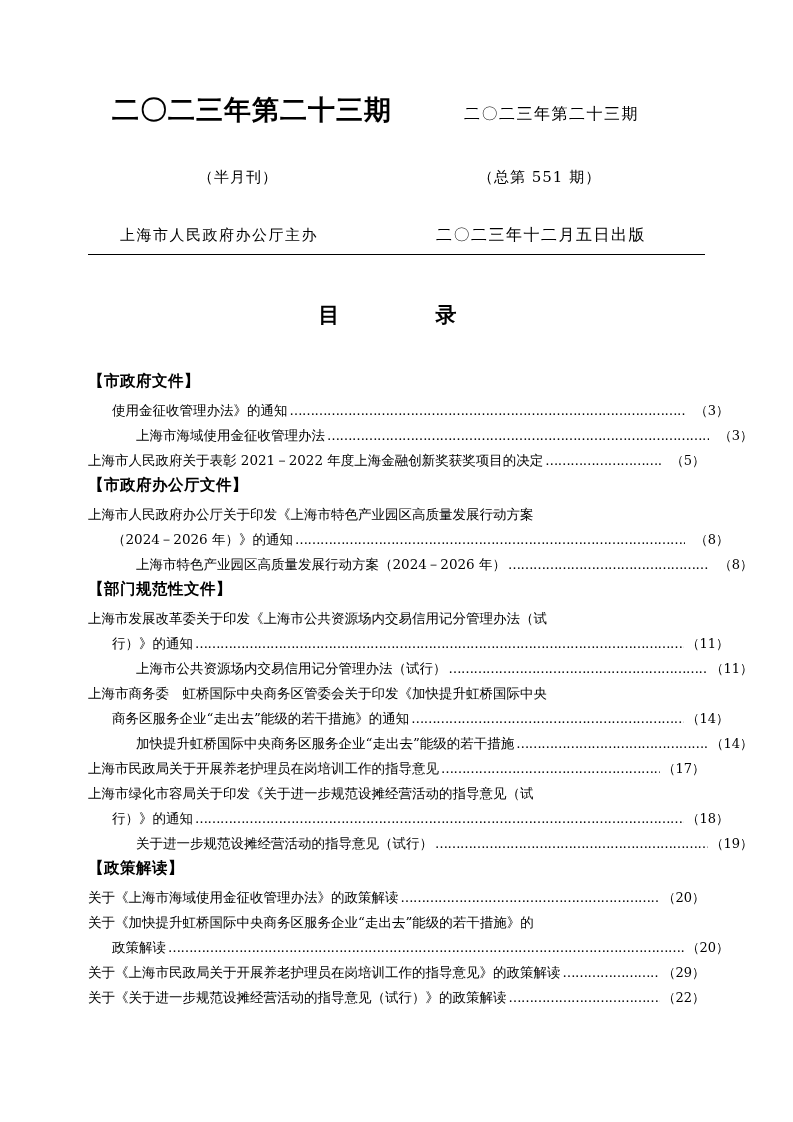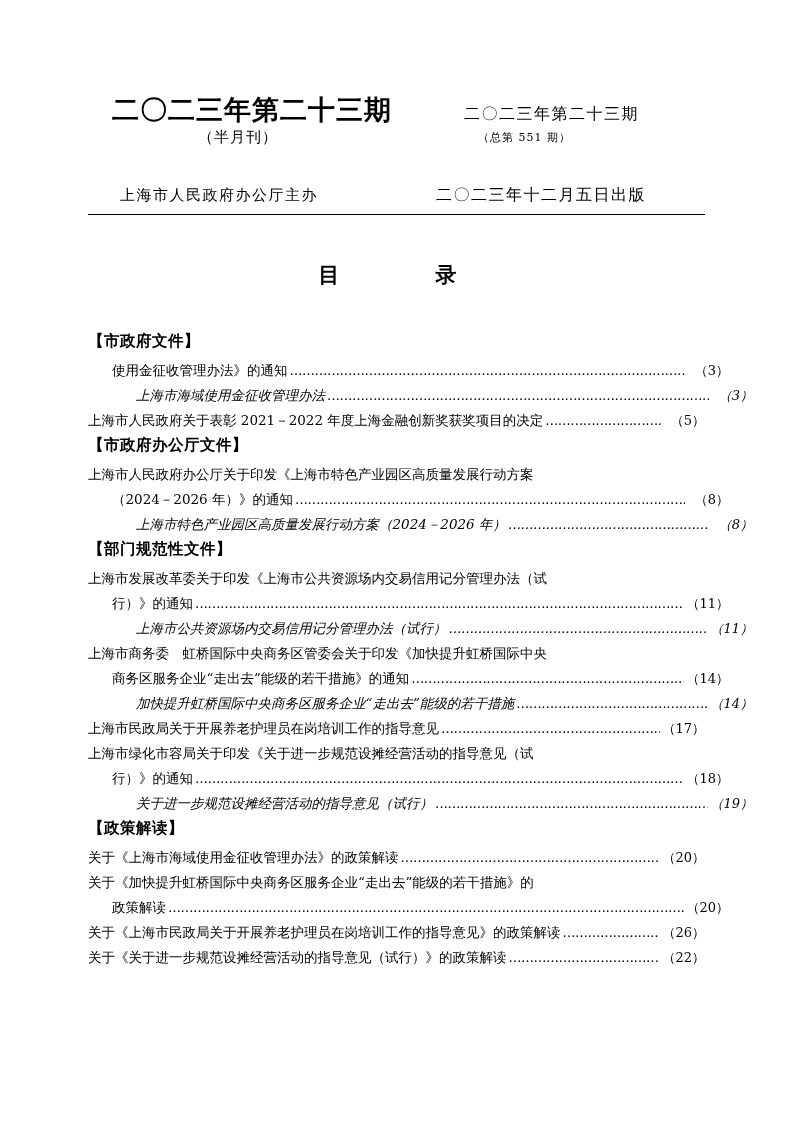--- a/index.html
+++ b/index.html
@@ -40,30 +40,31 @@
     white-space: nowrap;
   }
   .issue-number {
     font-size: 16px;
     letter-spacing: 1.5px;
     margin-left: 72px;
     white-space: nowrap;
   }
   .masthead-row2 {
     display: flex;
-    align-items: center;
+    align-items: flex-start;
+    margin-top: 40px;
   }
   .periodicity {
     font-size: 15px;
     margin-left: 110px;
     letter-spacing: 1px;
     white-space: nowrap;
   }
   .serial {
-    font-size: 11px;
+    font-size: 15px;
     margin-left: 200px;
     letter-spacing: 1px;
     white-space: nowrap;
   }
   .masthead-row3 {
     display: flex;
     align-items: baseline;
     margin-top: 38px;
     border-bottom: 1px solid #000;
     padding-bottom: 8px;
@@ -124,21 +125,21 @@
     margin: 0 2px;
   }
   .entry-line .pg {
     flex: 0 0 auto;
     white-space: nowrap;
     font-size: 13px;
     text-align: right;
     min-width: 42px;
   }
   .indent1 { padding-left: 24px; }
-  .indent2 { padding-left: 48px; font-style: italic; }
+  .indent2 { padding-left: 48px; }
   .noleader .leader { visibility: hidden; }
 </style>
 </head>
 <body>
 
 <div class="page">
 
   <div class="masthead">
     <div class="masthead-row1">
       <div class="journal-title">二〇二三年第二十三期</div>
@@ -288,21 +289,21 @@
           <div class="entry-line indent1">
             <span class="txt">政策解读</span>
             <span class="leader">………………………………………………………………………………………………………………………………………………………………………………………………………………………………………………………………………………………………………………………………</span>
             <span class="pg">（20）</span>
           </div>
         </div>
         <div class="entry">
           <div class="entry-line">
             <span class="txt">关于《上海市民政局关于开展养老护理员在岗培训工作的指导意见》的政策解读</span>
             <span class="leader">………………………………………………………………………………………………………………………………………………………………………………………………………………………………………………………………………………………………………………………………</span>
-            <span class="pg">（26）</span>
+            <span class="pg">（29）</span>
           </div>
         </div>
         <div class="entry">
           <div class="entry-line">
             <span class="txt">关于《关于进一步规范设摊经营活动的指导意见（试行）》的政策解读</span>
             <span class="leader">………………………………………………………………………………………………………………………………………………………………………………………………………………………………………………………………………………………………………………………………</span>
             <span class="pg">（22）</span>
           </div>
         </div>
       </div>

